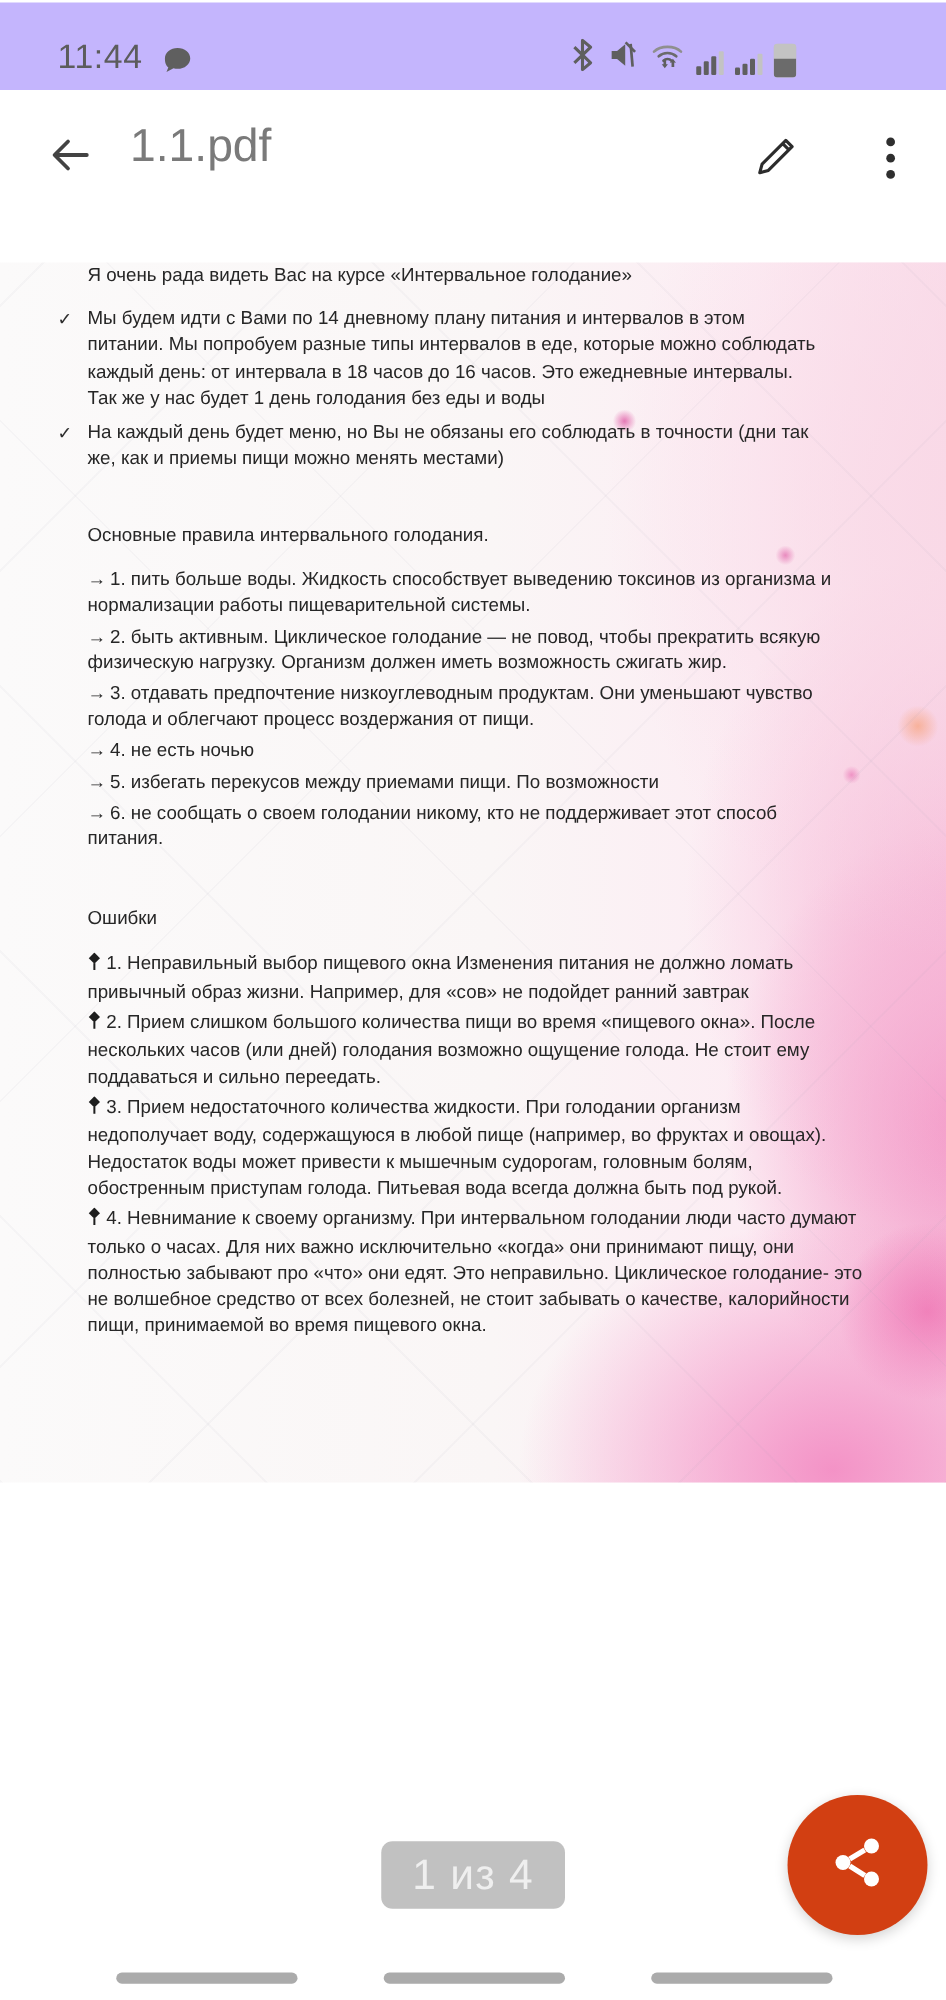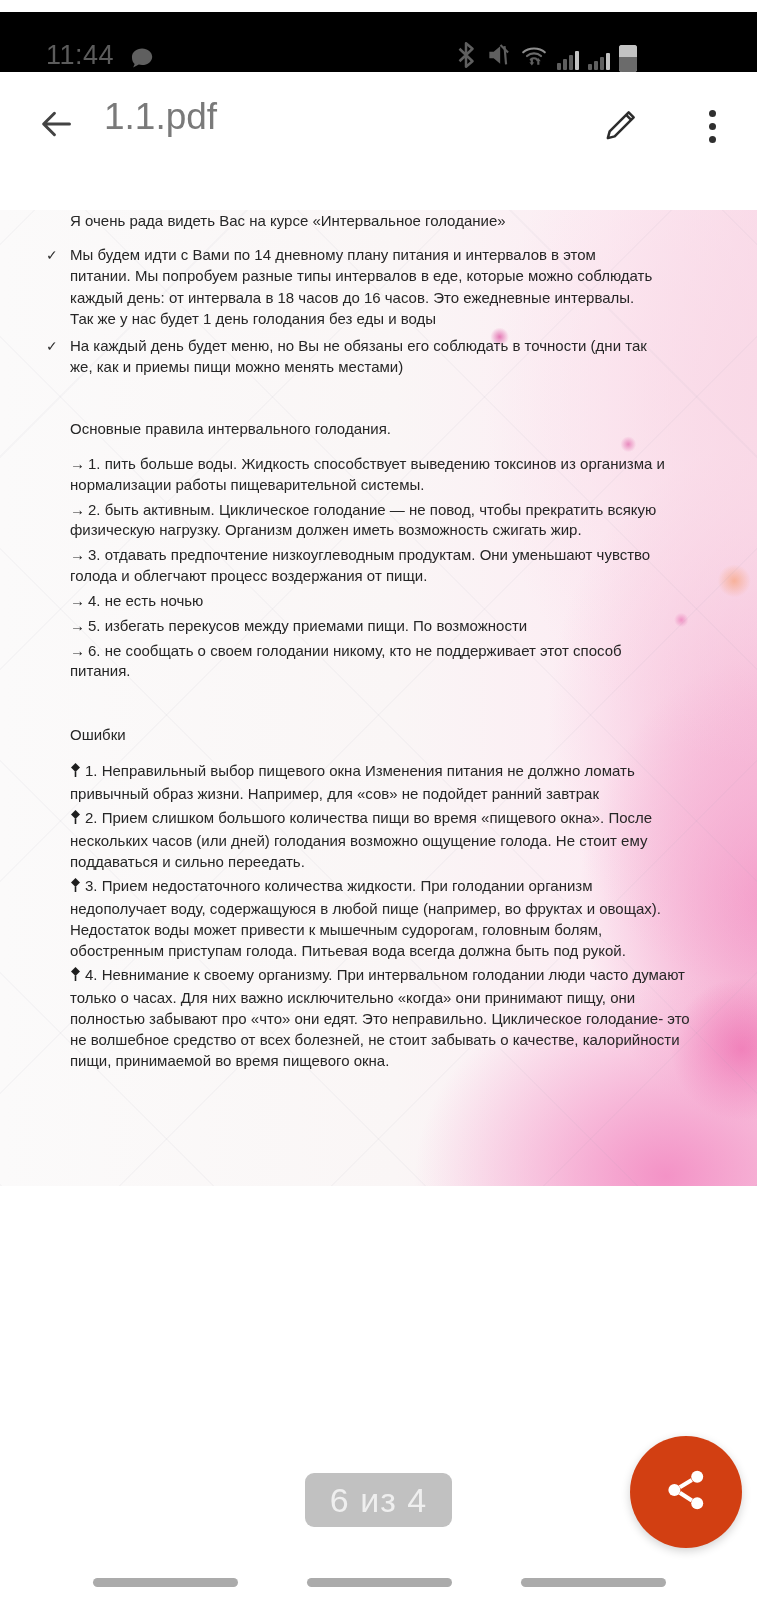--- a/index.html
+++ b/index.html
@@ -2,21 +2,21 @@
 <html><head>
 <meta charset="utf-8">
 <style>
   html,body{margin:0;padding:0;background:#ffffff;}
   .screen{
     position:relative; width:757px; height:1600px; overflow:hidden;
     background:#ffffff; font-family:"Liberation Sans", sans-serif;
     -webkit-font-smoothing:antialiased;
   }
   
-  .status-bar{position:absolute; top:12px; left:0; width:757px; height:72px; background:#000000;}
+  .status-bar{position:absolute; top:2px; left:0; width:757px; height:72px; background:#c4b5fd;}
   .status-time{position:absolute; left:46px; top:28px; font-size:27px; color:#5c5c5c; letter-spacing:.5px;}
   .msg-icon{position:absolute; left:128px; top:33px;}
   .status-right{position:absolute; right:120px; top:30px; display:flex; align-items:flex-end; gap:9px; height:30px;}
   .sig{display:flex; align-items:flex-end; gap:2px; height:22px; padding-bottom:2px;}
   .sig i{display:block; width:4px; border-radius:1px; background:#5f5f5f;}
   .sig i.lt{background:#c3c3c3;}
   .battery{width:18px; height:27px; border-radius:3px; overflow:hidden; background:#c3c3c3; display:flex; flex-direction:column;}
   .battery .empty{height:12px; background:#c3c3c3;}
   .battery .fill{flex:1; background:#6b6b6b;}
   
@@ -185,21 +185,21 @@
             </svg></span><span>3. Прием недостаточного количества жидкости. При голодании организм недополучает воду, содержащуюся в любой пище (например, во фруктах и овощах). Недостаток воды может привести к мышечным судорогам, головным болям, обостренным приступам голода. Питьевая вода всегда должна быть под рукой.</span></p>
       <p class="error-item"><span class="bullet-svg"><svg width="11" height="15" viewBox="0 0 11 15">
               <path fill="#1e1e1e" d="M5.5 0L10 4.5 5.5 9 1 4.5z"></path>
               <rect x="4.7" y="8.5" width="1.6" height="5.5" fill="#1e1e1e"></rect>
             </svg></span><span>4. Невнимание к своему организму. При интервальном голодании люди часто думают только о часах. Для них важно исключительно «когда» они принимают пищу, они полностью забывают про «что» они едят. Это неправильно. Циклическое голодание- это не волшебное средство от всех болезней, не стоит забывать о качестве, калорийности пищи, принимаемой во время пищевого окна.</span></p>
     </div>
   </div>
 
   <div class="page-divider"></div>
 
-  <div class="page-indicator">6 из 4</div>
+  <div class="page-indicator">1 из 4</div>
 
   <div class="share-fab">
     <span>
       <svg width="48" height="48" viewBox="0 0 24 24">
         <g fill="#ffffff">
             <circle cx="17.6" cy="5.4" r="3"></circle>
             <circle cx="6.2" cy="12" r="3"></circle>
             <circle cx="17.6" cy="18.6" r="3"></circle>
           </g>
         <path d="M8.9 10.6l6-3.6M8.9 13.4l6 3.8" stroke="#ffffff" stroke-width="2.1"></path>

